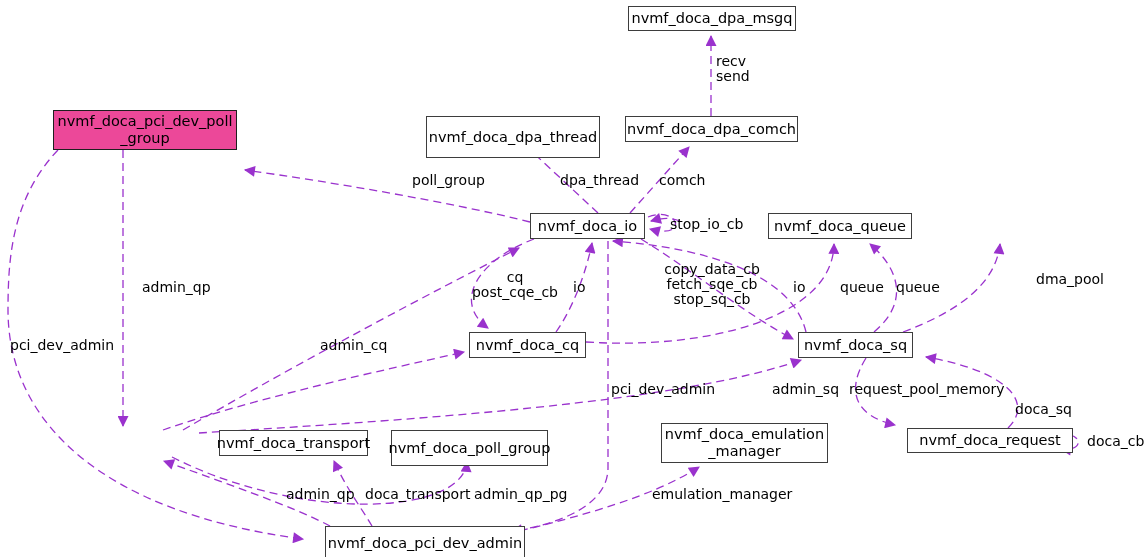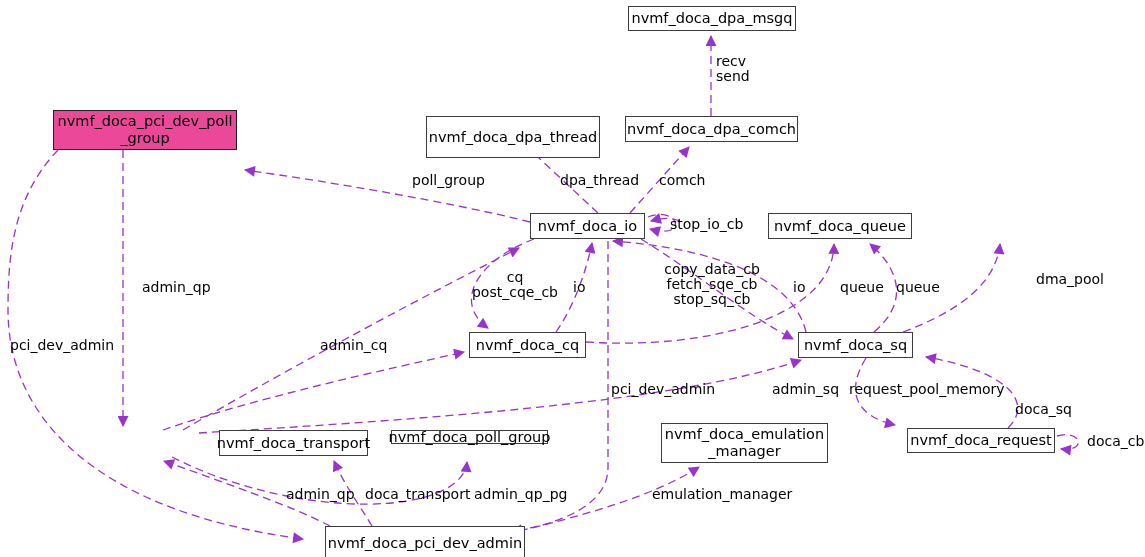--- a/index.html
+++ b/index.html
@@ -112,26 +112,26 @@
   <div class="node" style="left:768px;top:213px;width:144px;height:26px;">nvmf_doca_queue</div>
 
 
   <div class="node" style="left:469px;top:332px;width:117px;height:26px;">nvmf_doca_cq</div>
 
   <div class="node" style="left:798px;top:332px;width:115px;height:26px;">nvmf_doca_sq</div>
 
 
   <div class="node" style="left:219px;top:430px;width:149px;height:26px;">nvmf_doca_transport</div>
 
-  <div class="node" style="left:391px;top:430px;width:157px;height:14px;">nvmf_doca_poll_group</div>
+  <div class="node" style="left:391px;top:430px;width:157px;height:36px;">nvmf_doca_poll_group</div>
 
   <div class="node" style="left:661px;top:423px;width:167px;height:40px;">nvmf_doca_emulation
 _manager</div>
 
-  <div class="node" style="left:907px;top:428px;width:148px;height:25px;">nvmf_doca_request</div>
+  <div class="node" style="left:907px;top:428px;width:166px;height:25px;">nvmf_doca_request</div>
 
   <div class="node" style="left:325px;top:526px;width:200px;height:34px;">nvmf_doca_pci_dev_admin</div>
 
   <span class="elabel" style="left:716px;top:54px;">recv
 send</span>
 
   <span class="elabel" style="left:412px;top:173px;">poll_group</span>
 
   <span class="elabel" style="left:560px;top:173px;">dpa_thread</span>
 

